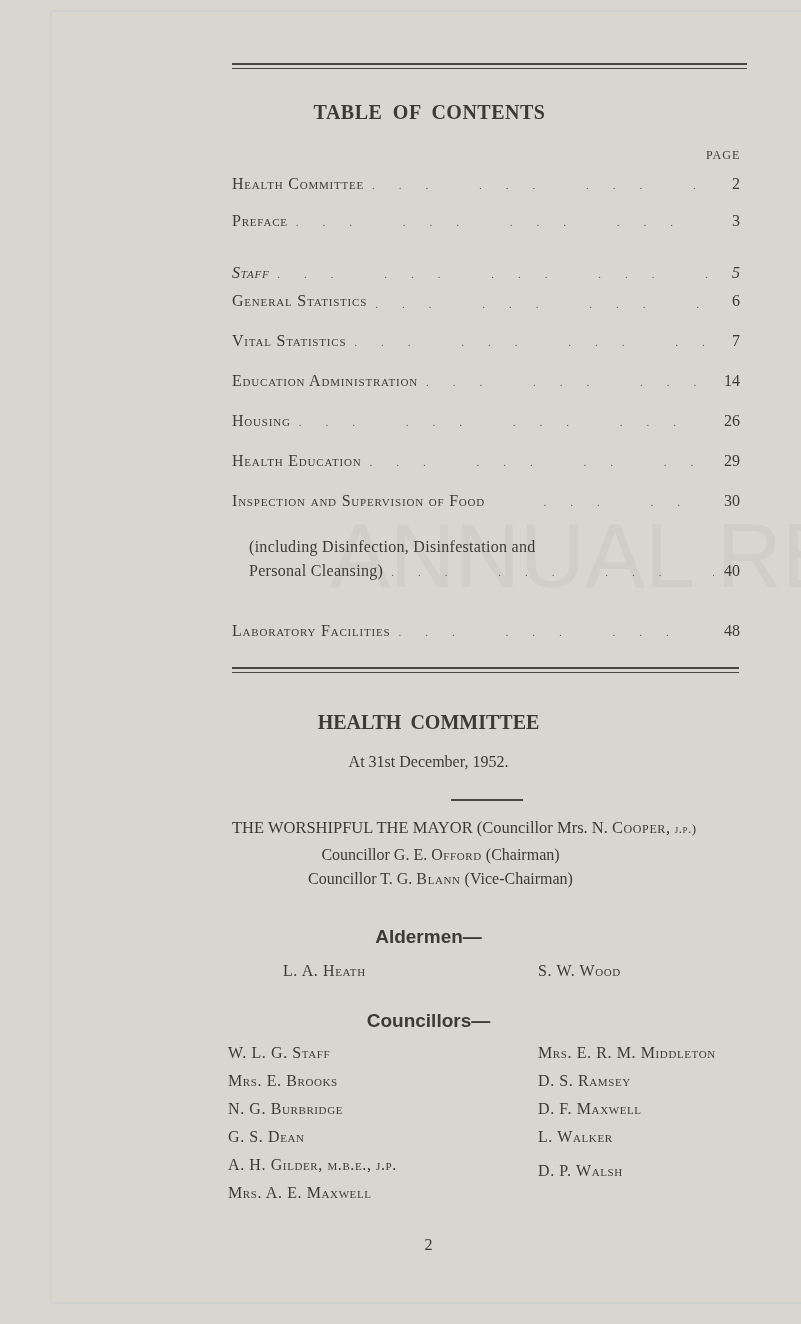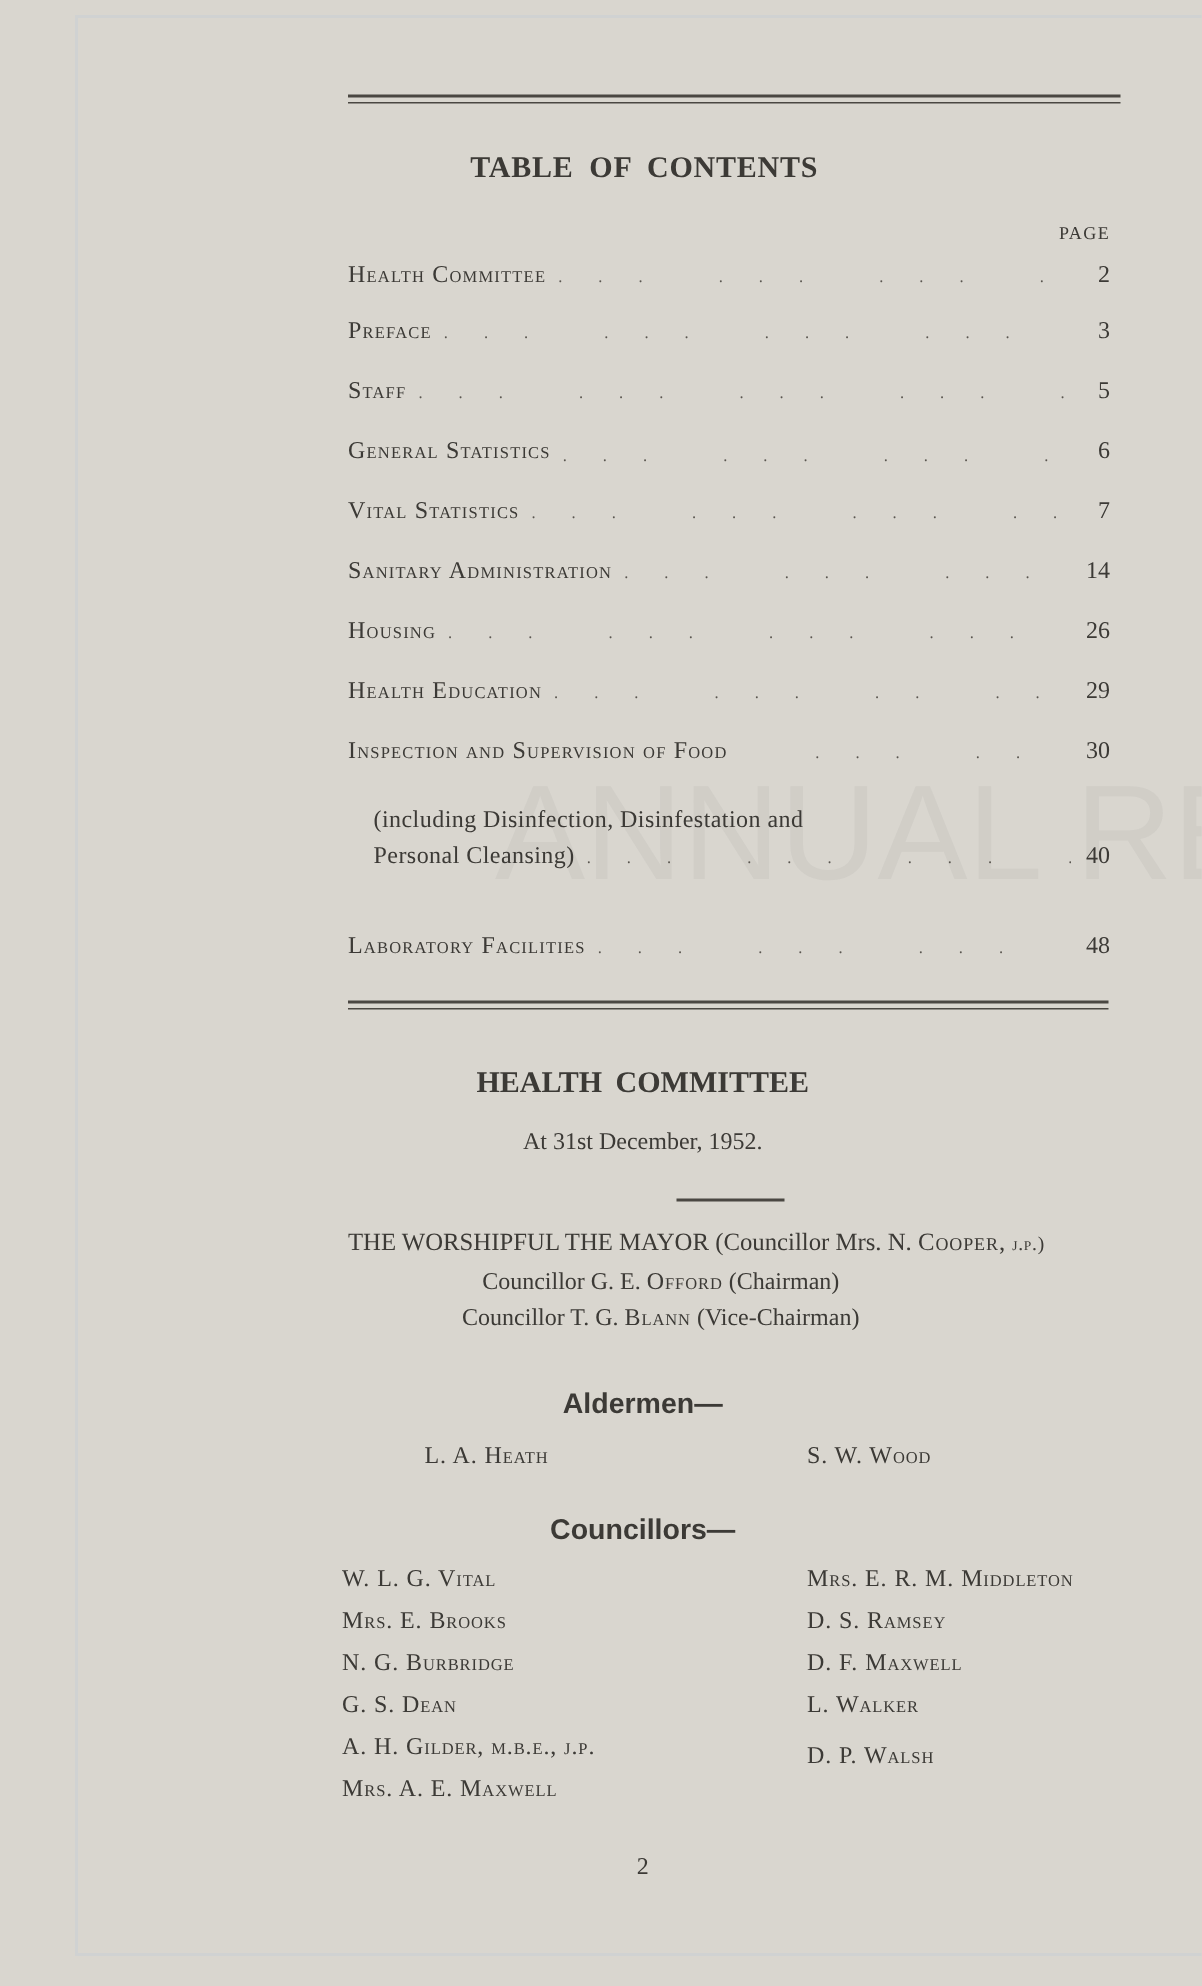--- a/index.html
+++ b/index.html
@@ -155,37 +155,37 @@
 <div class="toc-row" style="top:175px;">
   <span class="toc-label">Health Committee</span>
   <span class="toc-dots">... ... ... ... ...</span>
   <span class="toc-page">2</span>
 </div>
 <div class="toc-row" style="top:212px;">
   <span class="toc-label">Preface</span>
   <span class="toc-dots">... ... ... ... ... ... ...</span>
   <span class="toc-page">3</span>
 </div>
-<div class="toc-row" style="top:252px;">
+<div class="toc-row" style="top:264px;font-style:italic;">
   <span class="toc-label">Staff</span>
   <span class="toc-dots">... ... ... ... ... ... ...</span>
   <span class="toc-page">5</span>
 </div>
 <div class="toc-row" style="top:292px;align-items:flex-end;">
   <span class="toc-label">General Statistics</span>
   <span class="toc-dots">... ... ... ... ...</span>
   <span class="toc-page">6</span>
 </div>
 <div class="toc-row" style="top:332px;">
   <span class="toc-label">Vital Statistics</span>
   <span class="toc-dots">... ... ... ... ...</span>
   <span class="toc-page">7</span>
 </div>
 <div class="toc-row" style="top:372px;">
-  <span class="toc-label">Sanitary Administration</span>
+  <span class="toc-label">Education Administration</span>
   <span class="toc-dots">... ... ... ...</span>
   <span class="toc-page">14</span>
 </div>
 <div class="toc-row" style="top:412px;">
   <span class="toc-label">Housing</span>
   <span class="toc-dots">... ... ... ... ... ... ...</span>
   <span class="toc-page">26</span>
 </div>
 <div class="toc-row" style="top:452px;">
   <span class="toc-label">Health Education</span>
@@ -234,21 +234,21 @@
   <span class="sc">Blann</span>
   <span>(Vice-Chairman)</span>
 </div>
 
 <div class="section-head alder-head">Aldermen—</div>
 <div class="name" style="left:283px; top:962px;">L. A. Heath</div>
 <div class="name" style="left:538px; top:962px;">S. W. Wood</div>
 
 <div class="section-head coun-head">Councillors—</div>
 
-<div class="name" style="left:228px; top:1044px;">W. L. G. Vital</div>
+<div class="name" style="left:228px; top:1044px;">W. L. G. Staff</div>
 <div class="name" style="left:228px; top:1072px;">Mrs. E. Brooks</div>
 <div class="name" style="left:228px; top:1100px;">N. G. Burbridge</div>
 <div class="name" style="left:228px; top:1128px;">G. S. Dean</div>
 <div class="name" style="left:228px; top:1156px;">A. H. Gilder, m.b.e., j.p.</div>
 <div class="name" style="left:228px; top:1184px;">Mrs. A. E. Maxwell</div>
 
 <div class="name" style="left:538px; top:1044px;">Mrs. E. R. M. Middleton</div>
 <div class="name" style="left:538px; top:1072px;">D. S. Ramsey</div>
 <div class="name" style="left:538px; top:1100px;">D. F. Maxwell</div>
 <div class="name" style="left:538px; top:1128px;">L. Walker</div>

